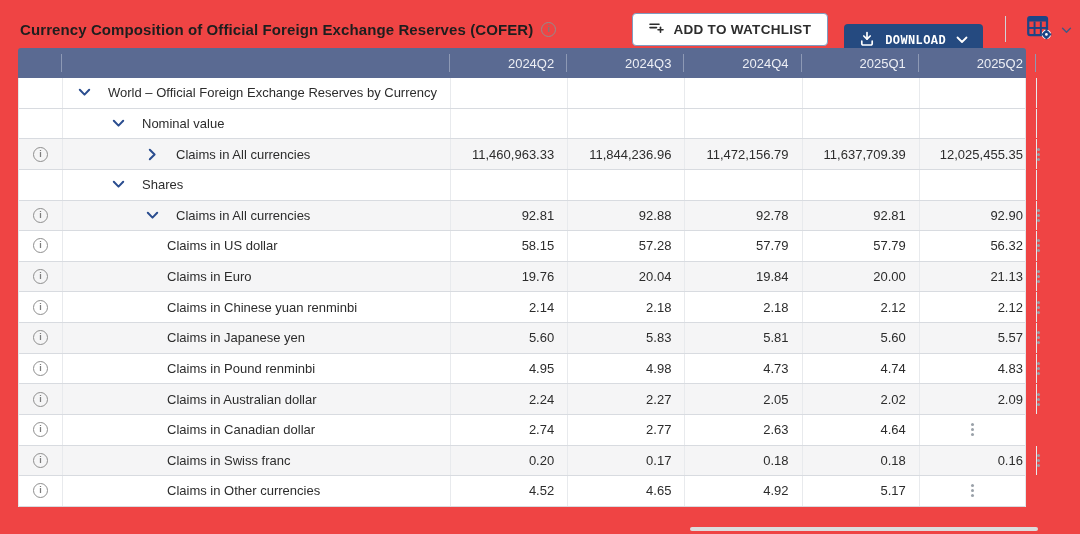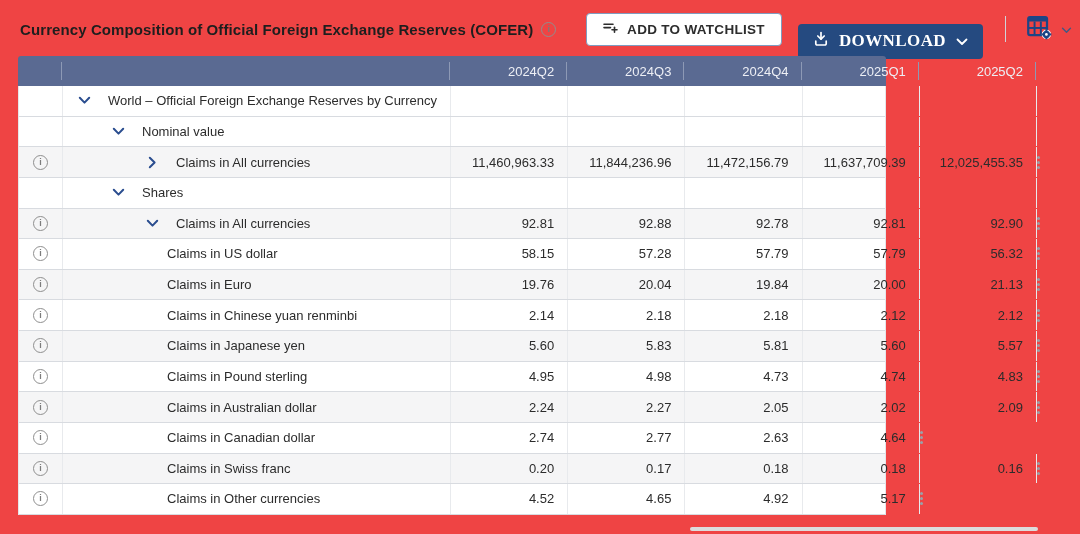--- a/index.html
+++ b/index.html
@@ -18,28 +18,28 @@
     color:#7c7c7c; font-size:9px; font-weight:700; line-height:1; flex:none; }
   .info-circle::after { content:"i"; }
   .actions { margin-left:auto; margin-right:6px; display:flex; align-items:center; }
 
   .btn-watchlist { display:flex; align-items:center; gap:9px; height:33px;
     padding:0 16px; background:#fff; border:1px solid #7f9cc0; border-radius:4px;
     font-family:inherit; font-size:13.5px; font-weight:700; color:#2d2d2d;
     letter-spacing:.3px; cursor:pointer; }
   .btn-download { display:flex; align-items:center; gap:10px; height:35px;
     margin-left:16px; padding:0 15px; background:#254a80; border:none;
-    border-radius:4px; font-family:Liberation Serif, serif; font-size:17px; font-weight:700;
+    border-radius:4px; font-family:Liberation Mono, monospace; font-size:12px; font-weight:700;
     color:#fff; letter-spacing:.4px; cursor:pointer;margin-top:24px; }
   .v-sep { width:1px; height:26px; background:#cfd3d8; margin:0 18px 0 22px; }
   .btn-tablesettings { display:flex; align-items:center; gap:8px; background:none;
     border:none; cursor:pointer; padding:2px; }
 
   
-  .table { position:absolute; left:18px; top:56px; width:868px; }
+  .table { position:absolute; left:18px; top:48px; width:1008px; }
   .thead { display:flex; align-items:center; height:30px; background:#5a6a92;
     border-radius:3px 3px 0 0; color:#edeff5; font-size:13px; }
   .hcell { position:relative; height:100%; display:flex; align-items:center; }
   .hcell.sep::after { content:""; position:absolute; right:0; top:6px; bottom:6px;
     width:1px; background:#8d99b5; }
   .c-info  { width:44px;  flex:none; justify-content:center; }
   .c-label { width:388px; flex:none; }
   .c-val   { width:117.2px; flex:none; justify-content:flex-end; padding-right:13px; }
   .c-kebab { flex:1; justify-content:center; }
 
@@ -327,21 +327,21 @@
         <span class="kebab"></span>
       </div>
     </div>
 
     <div class="trow">
       <div class="bcell c-info vline">
         <span class="info-circle"></span>
       </div>
       <div class="bcell c-label vline lvl4">
 
-        <span class="row-label">Claims in Pound sterling</span>
+        <span class="row-label">Claims in Pound renminbi</span>
       </div>
       <div class="bcell c-val vline">4.95</div>
       <div class="bcell c-val vline">4.98</div>
       <div class="bcell c-val vline">4.73</div>
       <div class="bcell c-val vline">4.74</div>
       <div class="bcell c-val vline">4.83</div>
       <div class="bcell c-kebab">
         <span class="kebab"></span>
       </div>
     </div>

